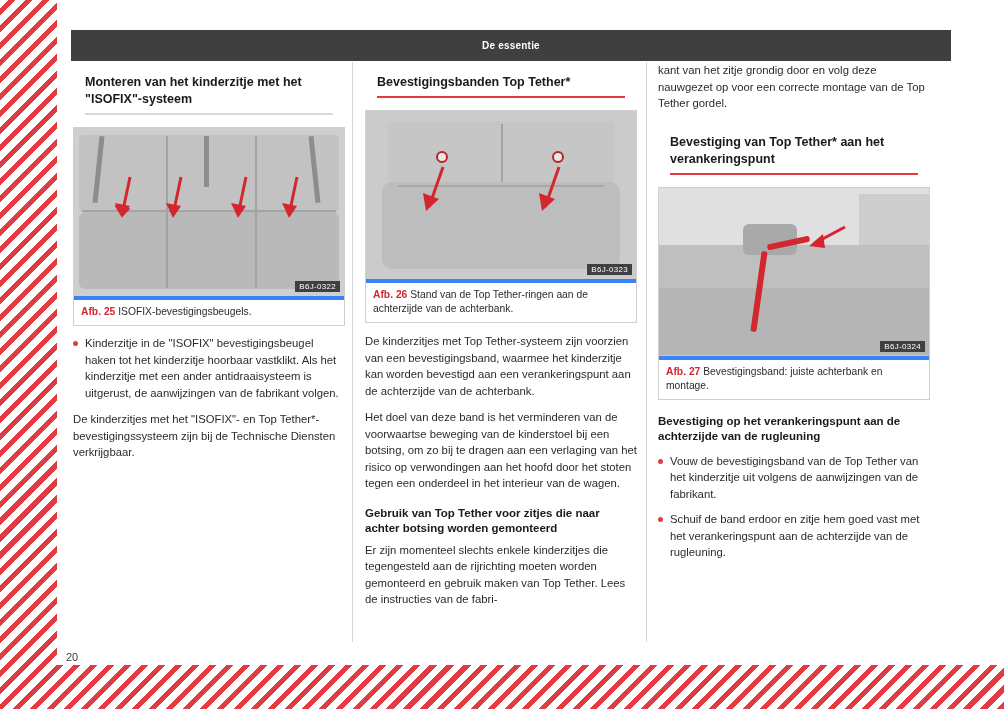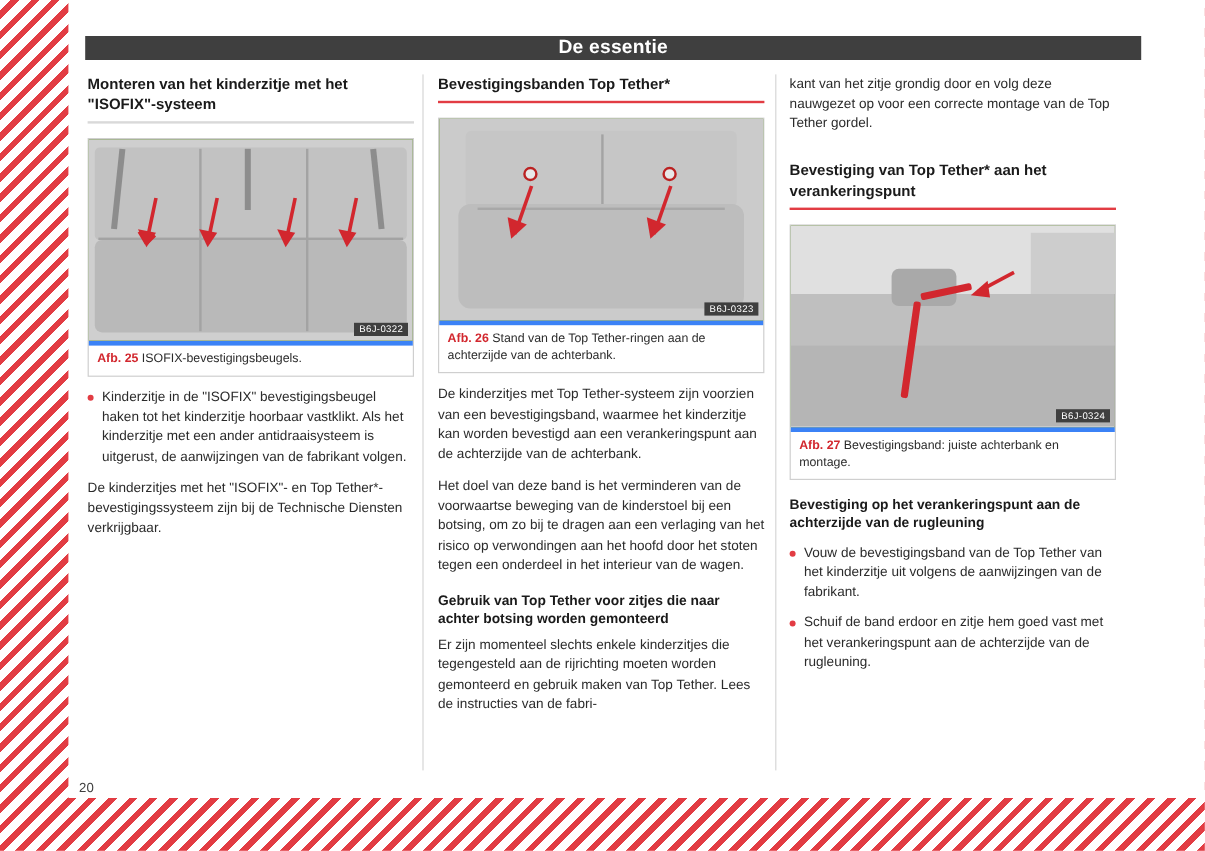--- a/index.html
+++ b/index.html
@@ -39,24 +39,24 @@
     left: 0;
     top: 0;
     width: 947px;
     height: 665px;
   }
   .header-bar {
     position: absolute;
     left: 14px;
     top: 30px;
     width: 880px;
-    height: 20px;
+    height: 31px;
     background: #3f3f3f;
     color: #ffffff;
-    font-size: 16px;
+    font-size: 10px;
     font-weight: bold;
     display: flex;
     align-items: center;
     justify-content: center;
     letter-spacing: 0.2px;
   }
   .page-number {
     position: absolute;
     left: 0px;
     top: 651px;
@@ -82,21 +82,21 @@
     background: #d6d6d6;
   }
   .vline1 { left: 295px; }
   .vline2 { left: 589px; }
 
   h2.sec {
     font-size: 12.5px;
     line-height: 17px;
     font-weight: bold;
     color: #1a1a1a;
-    margin: 0;
+    margin: 12px;
     padding: 0 0 5px 0;
     border-bottom: 2px solid #d9d9d9;
   }
   h2.sec.red-rule {
     border-bottom: 2px solid #e23c43;
   }
   h3.sub {
     font-size: 11.5px;
     font-weight: bold;
     color: #1a1a1a;
@@ -137,21 +137,21 @@
   
   .figure {
     margin-top: 12px;
     border: 1px solid #cfcfcf;
     background: #ffffff;
   }
   .fig-img {
     position: relative;
     width: 100%;
     height: 168px;
-    background: #4d7c0f;
+    background: #4c1d95;
     overflow: hidden;
   }
   .fig-code {
     position: absolute;
     right: 4px;
     bottom: 4px;
     background: #3f3f3f;
     color: #fff;
     font-size: 8px;
     padding: 1px 4px;

